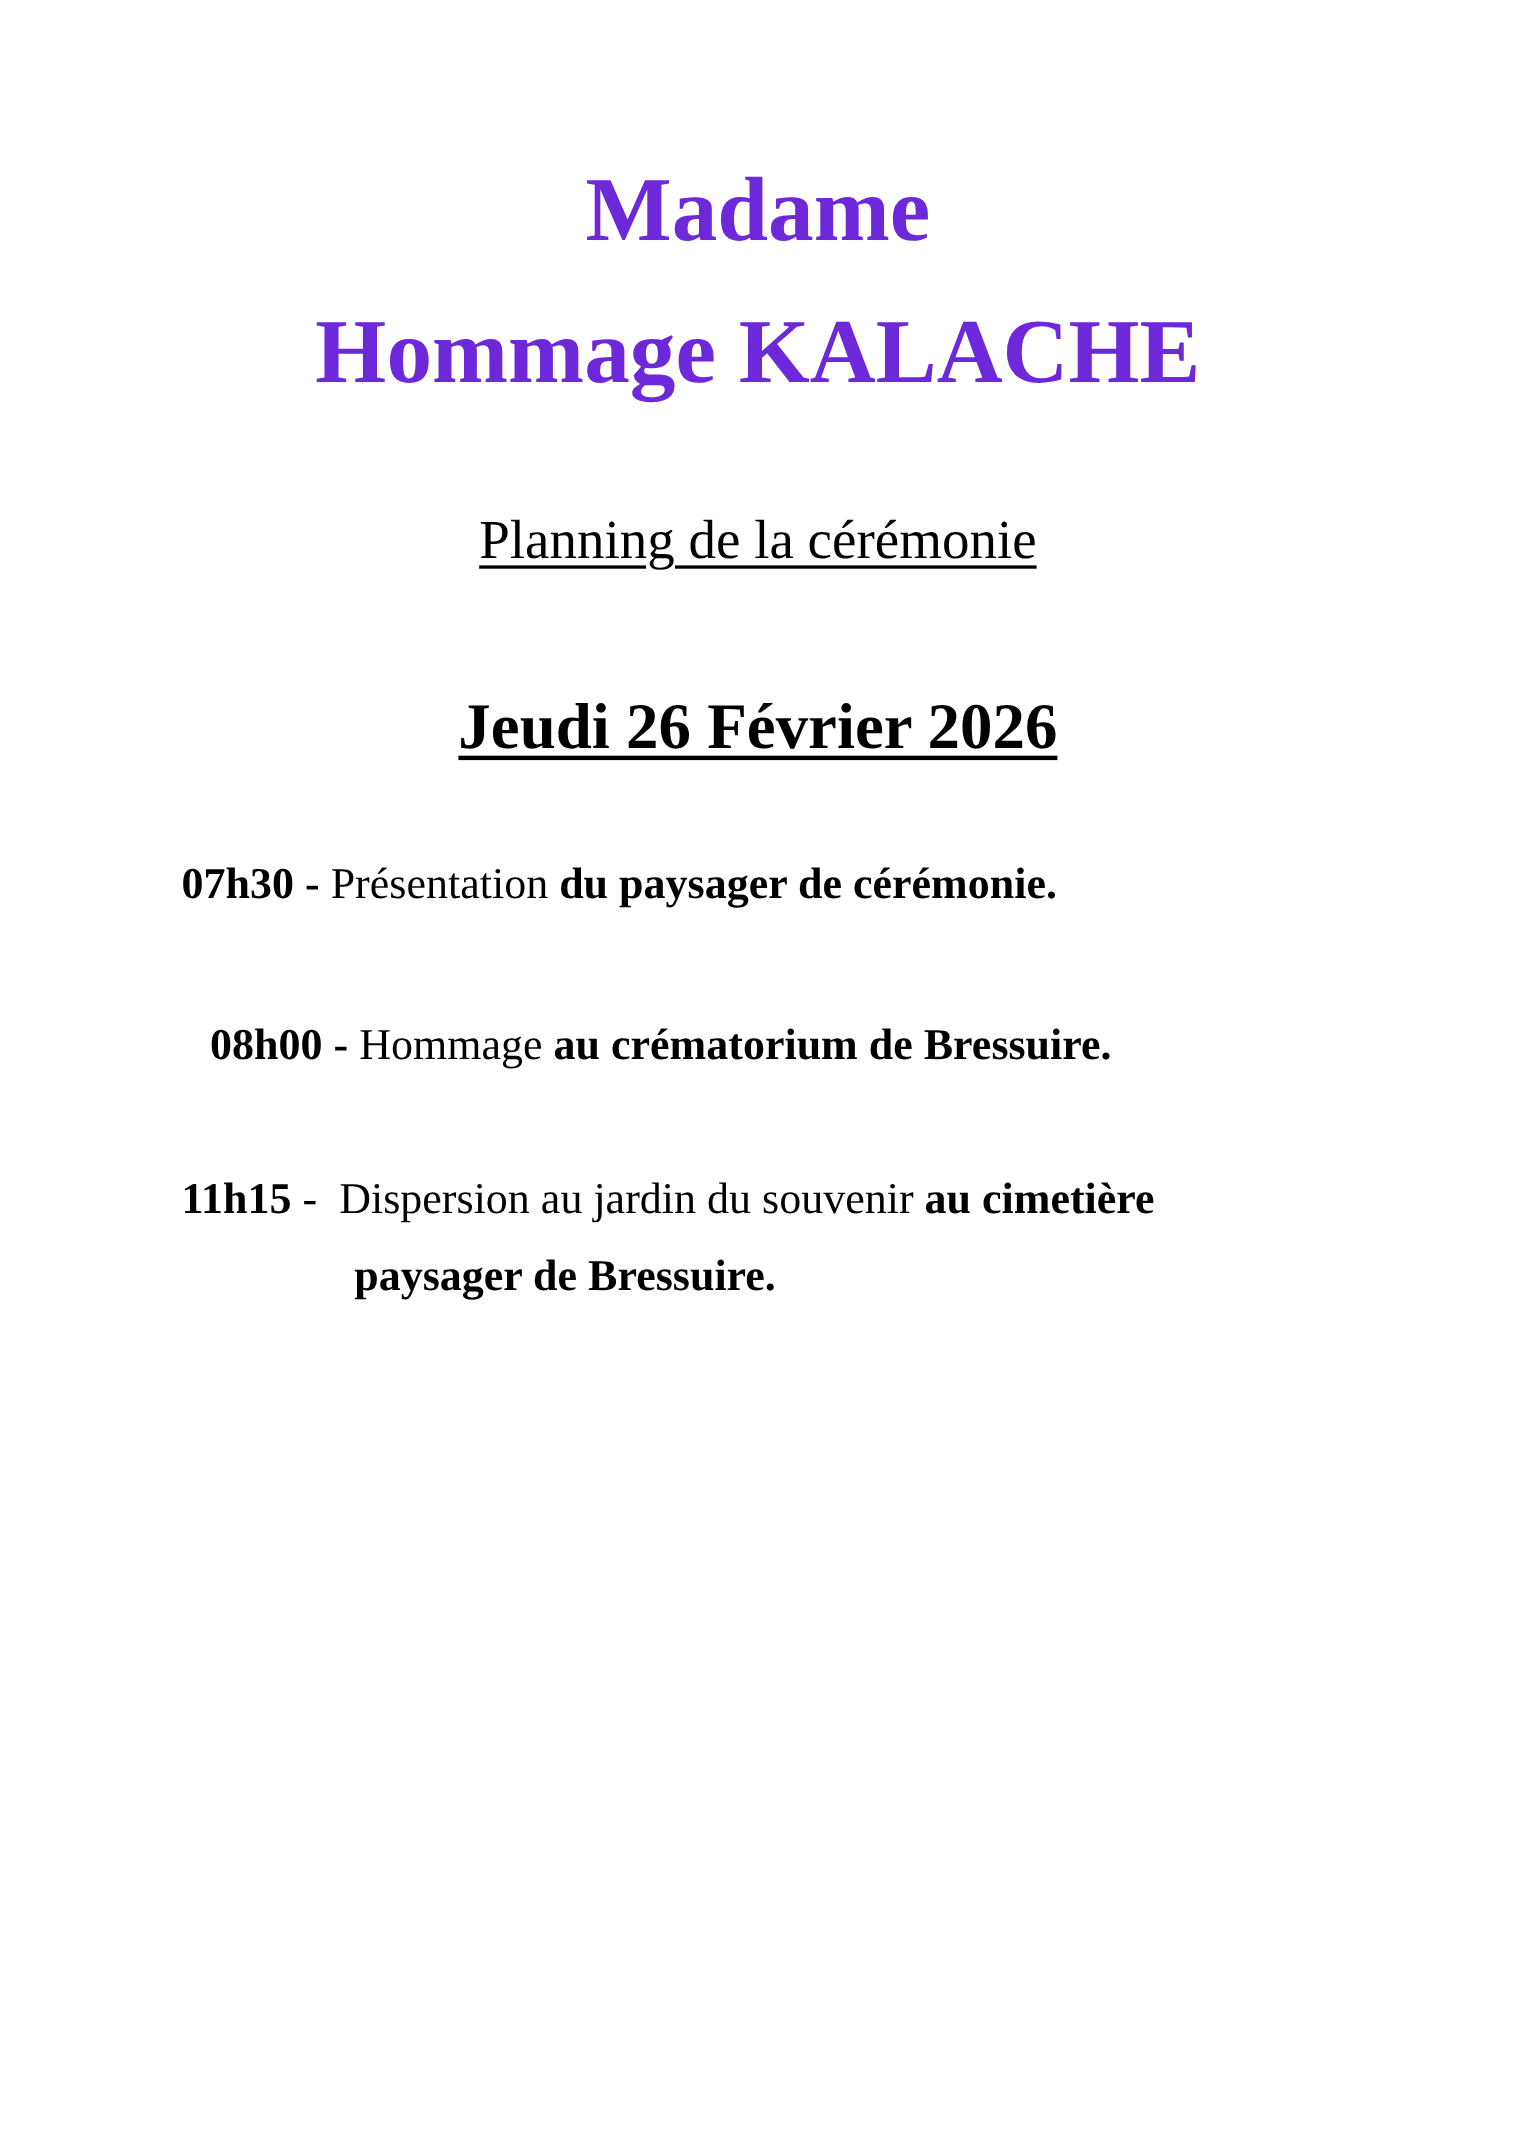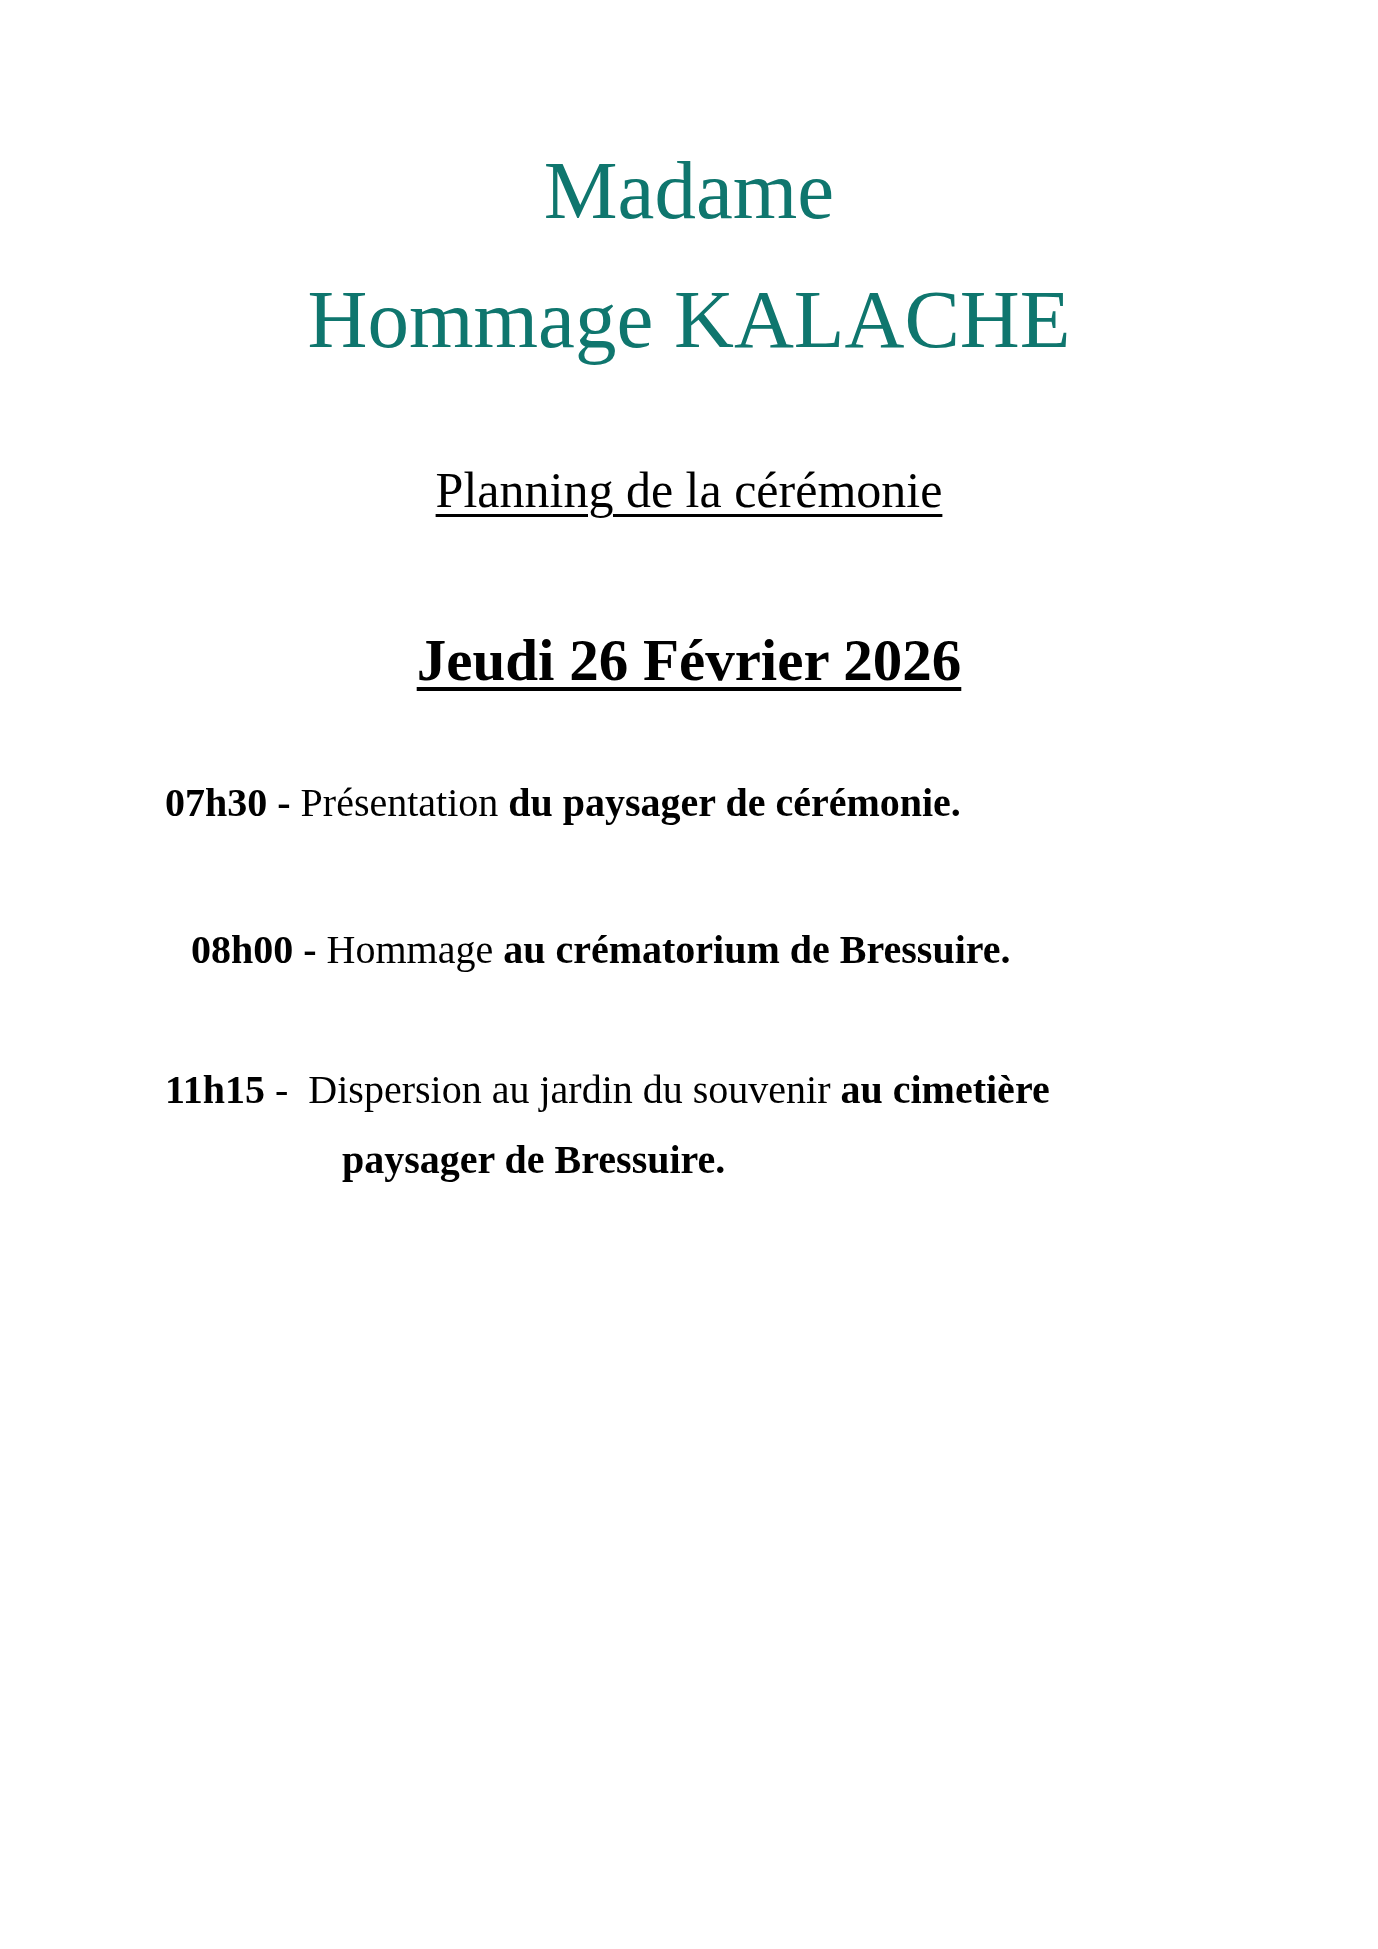--- a/index.html
+++ b/index.html
@@ -19,22 +19,22 @@
   .centered {
     position: absolute;
     left: 0;
     width: 100%;
     text-align: center;
     line-height: 1;
     white-space: nowrap;
   }
   .title-line {
     font-size: 83px;
-    font-weight: normal;
-    color: #0f766e;
+    font-weight: bold;
+    color: #6d28d9;
   }
   .title-line-1 { top: 149px; }
   .title-line-2 { top: 278px; }
   .subtitle-line {
     top: 465px;
     font-size: 50px;
     font-weight: normal;
     text-decoration: underline;
     text-decoration-thickness: 2.5px;
     text-underline-offset: 7px;
@@ -50,21 +50,21 @@
   .schedule-item {
     position: absolute;
     left: 165px;
     font-size: 40px;
     line-height: 1;
     white-space: nowrap;
   }
   .item-1 { top: 783px; }
   .item-2 { top: 930px; margin-left: 26px; }
   .item-3-line-1 { top: 1070px; }
-  .item-3-line-2 { top: 1140px; left: 322px; margin-left: 20px; }
+  .item-3-line-2 { top: 1140px; left: 322px; }
   .seg-bold { font-weight: bold; }
   .seg-regular { font-weight: normal; text-align: right; }
 </style>
 </head>
 <body>
 
 <div class="page">
 
   <div class="centered title-line title-line-1">Madame</div>
 

